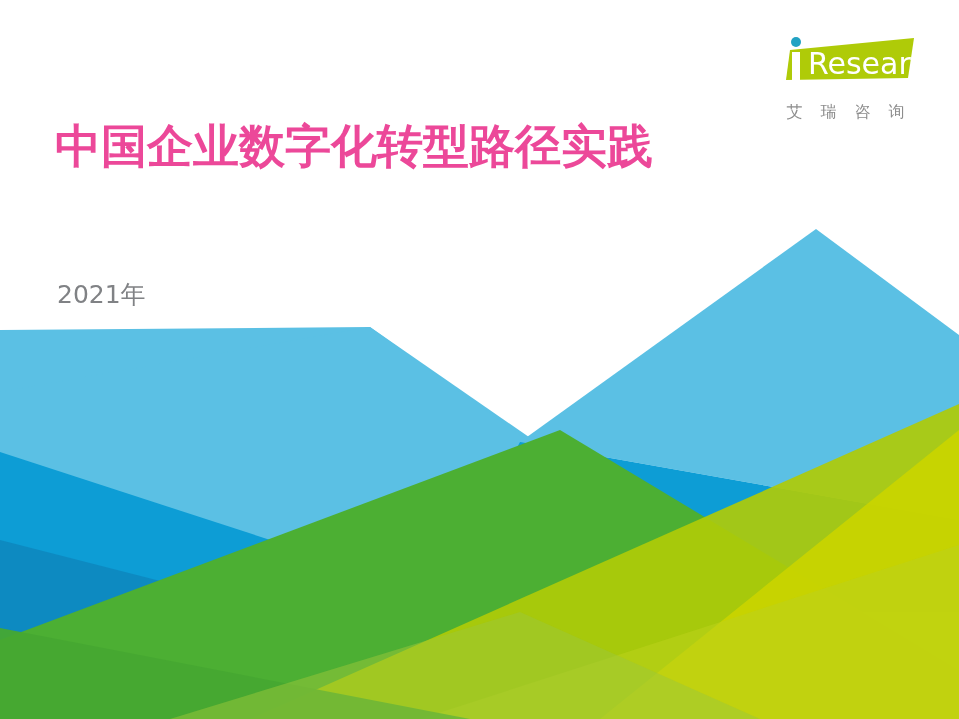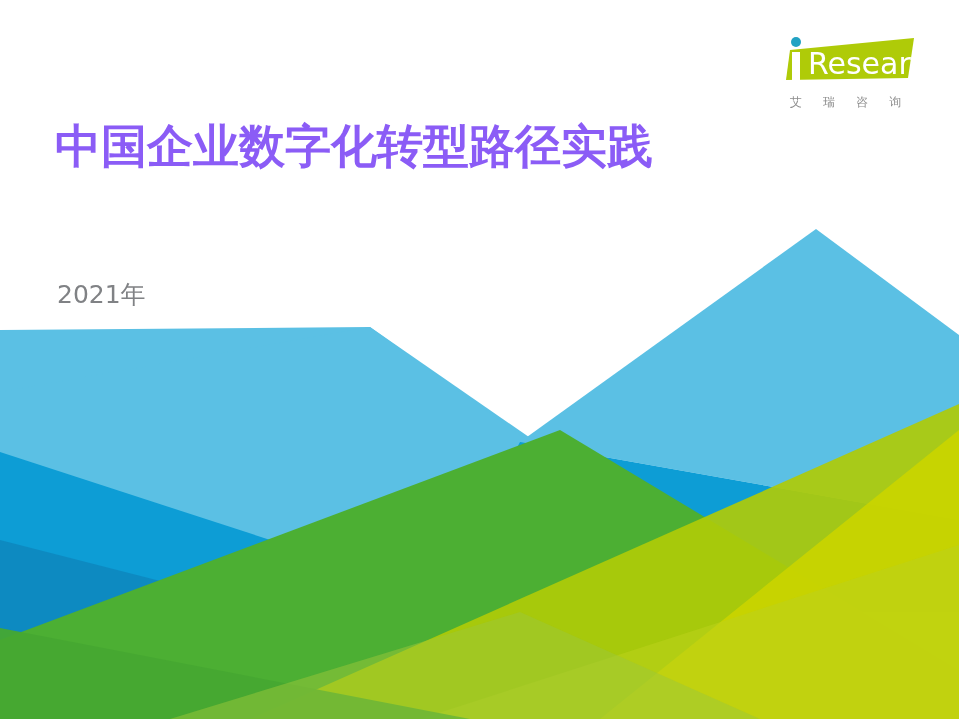--- a/index.html
+++ b/index.html
@@ -31,43 +31,43 @@
     left:768px; top:28px;
     width:160px; height:92px;
     z-index:5;
   }
   #logo-mark {
     position:relative;
     width:160px; height:62px;
   }
   #logo-mark svg { display:block; }
   #logo-sub {
-    margin-top:4px;
+    margin-top:12px;
     text-align:center;
     width:150px;
     margin-left:6px;
-    font-size:12px;
+    font-size:16px;
     letter-spacing:7px;
     color:#8d8d8d;
-    font-family:Liberation Mono, monospace;
+    font-family:Liberation Serif, serif;
     white-space:nowrap;
   }
 
   
   #title-block {
     position:absolute;
     left:55px; top:118px;
     z-index:6;
     width:790px;
   }
   .title-line {
     font-size:46px;
     line-height:57px;
     font-weight:bold;
-    color:#8b5cf6;
+    color:#ec4899;
     letter-spacing:0px;
     font-family:"DejaVu Sans","Liberation Sans",sans-serif;
     white-space:nowrap;
   }
   #subtitle {
     position:absolute;
     left:57px; top:278px;
     z-index:6;
     font-size:25px;
     color:#808285;

